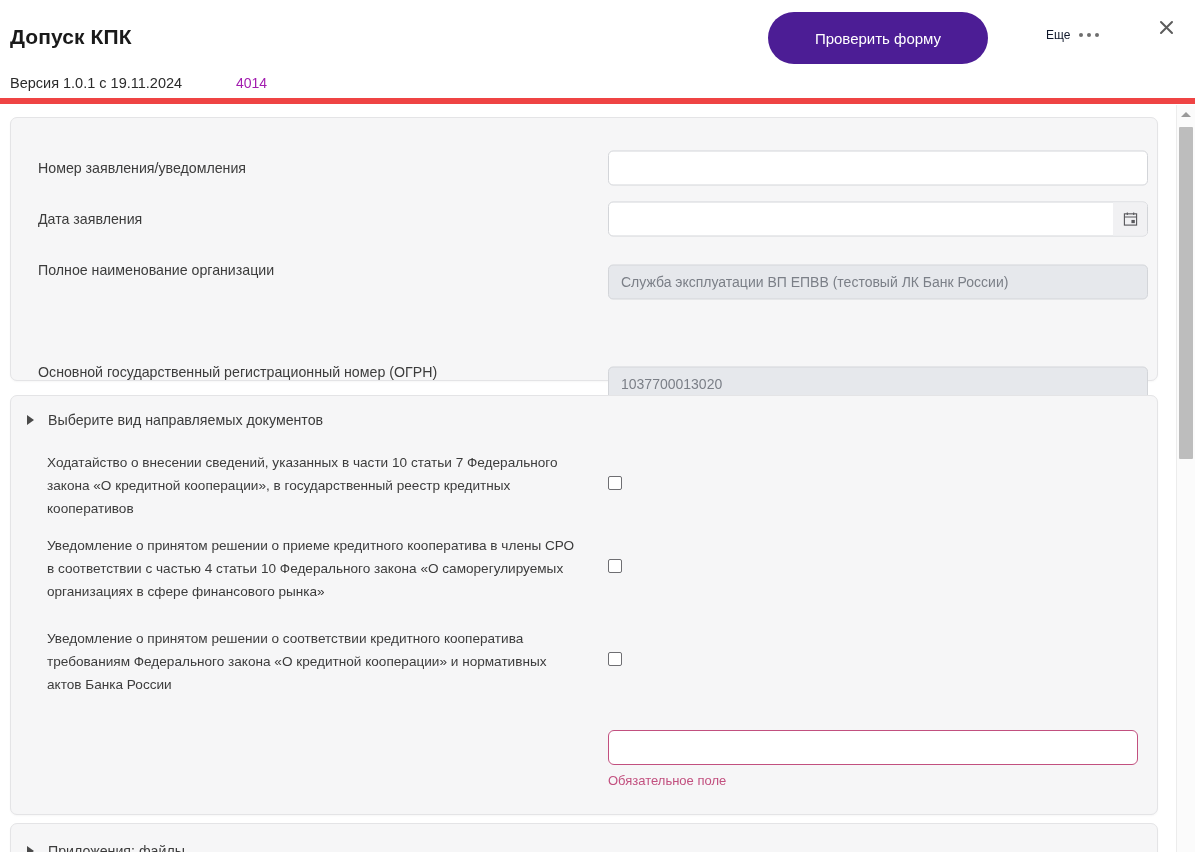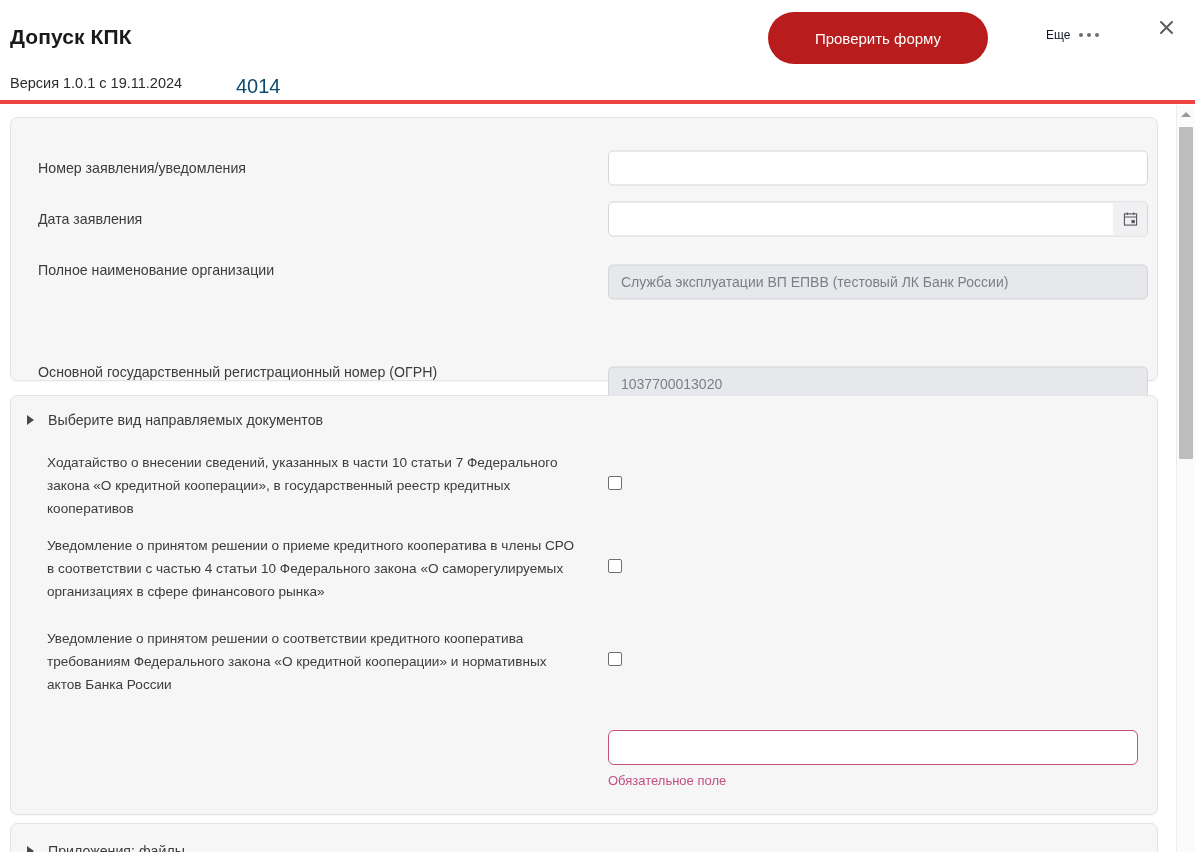--- a/index.html
+++ b/index.html
@@ -17,48 +17,48 @@
     height: 852px;
     background: #ffffff;
   }
 
   
   .header {
     position: absolute;
     left: 0; top: 0;
     width: 1195px; height: 104px;
     background: #ffffff;
-    border-bottom: 4px solid #ef4444;
+    border-bottom: 6px solid #ef4444;
   }
   .hdr-title {
     position: absolute;
     left: 10px; top: 25px;
     font-size: 21px;
     font-weight: bold;
     color: #1a1a1a;
     letter-spacing: .1px;
   }
   .hdr-version {
     position: absolute;
     left: 10px; top: 75px;
     font-size: 14.5px;
     color: #2b2b2b;
   }
   .hdr-code {
     position: absolute;
     left: 236px; top: 75px;
-    font-size: 20px;
-    color: #0c4a6e;
+    font-size: 14px;
+    color: #a21caf;
   }
   .btn-check {
     position: absolute;
     left: 768px; top: 12px;
     width: 220px; height: 52px;
     border-radius: 26px;
-    background: #b91c1c;
+    background: #4c1d95;
     border: none;
     color: #ffffff;
     font-size: 15px;
     font-family: "Liberation Sans", "DejaVu Sans", sans-serif;
     cursor: pointer;
     display: flex;
     align-items: center;
     justify-content: center;
   }
   .more-link {

